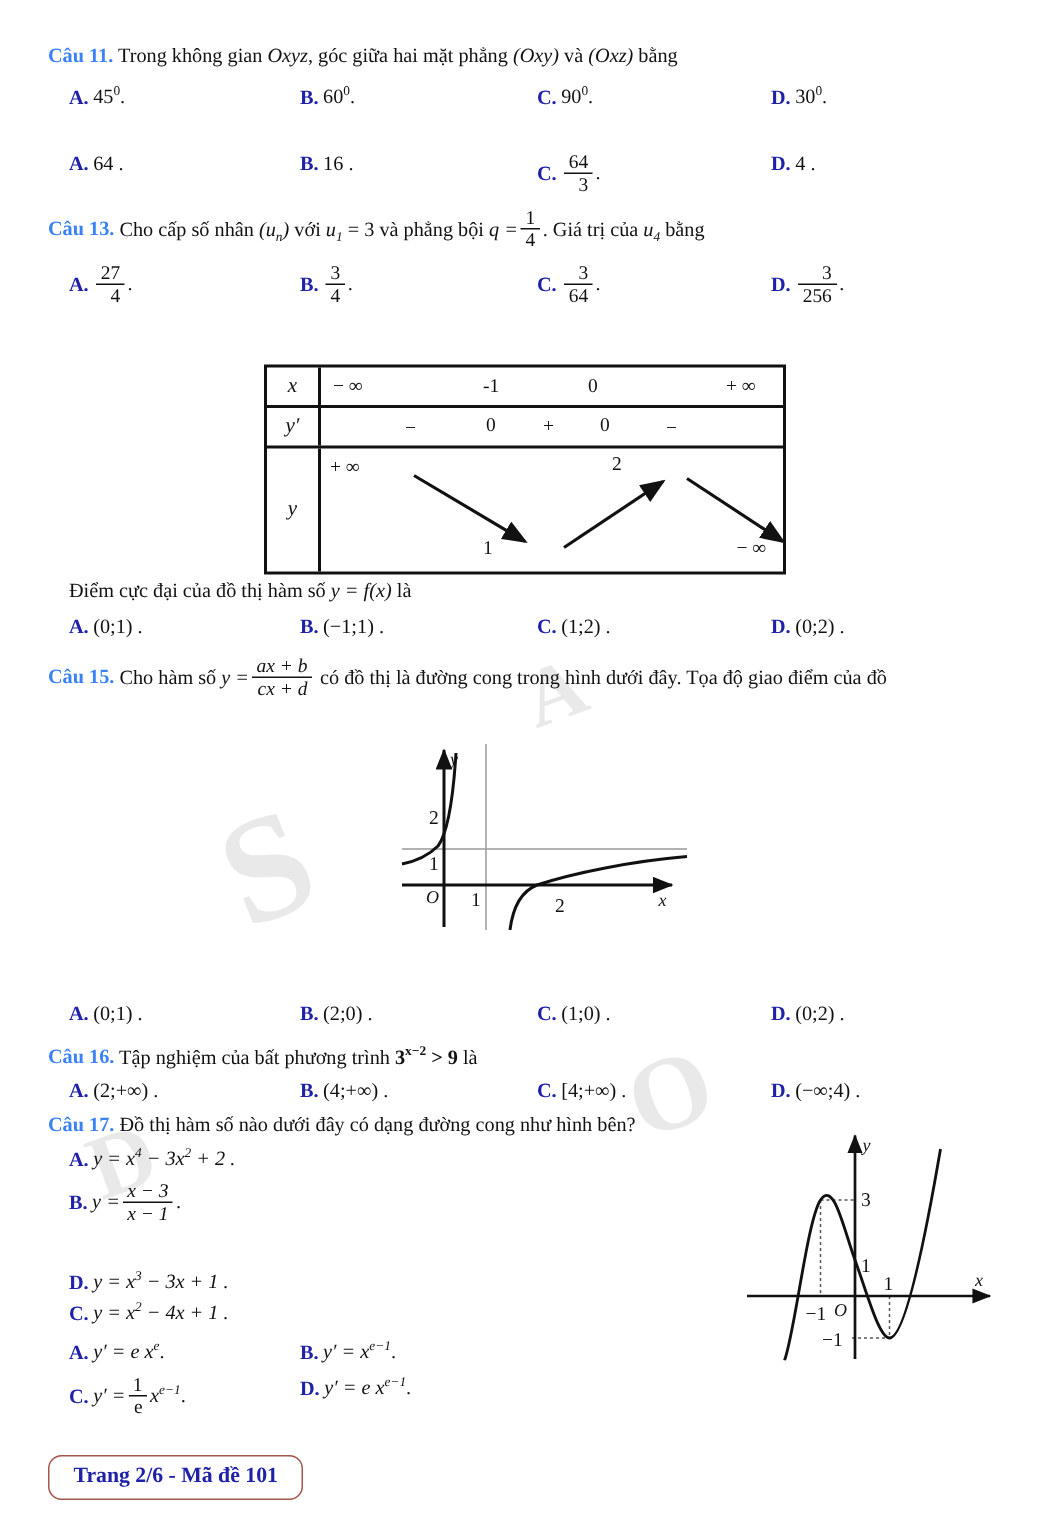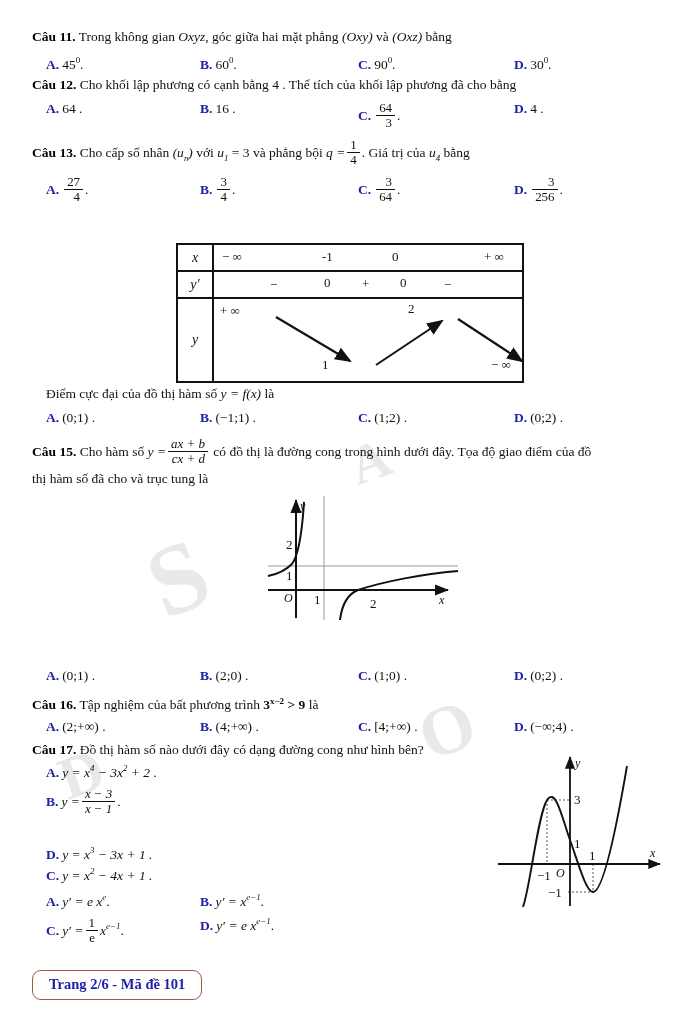--- a/index.html
+++ b/index.html
@@ -18,21 +18,21 @@
   .wm{position:absolute;color:#e9e9e9;font-weight:bold;pointer-events:none;
       font-family:"Liberation Serif",serif;z-index:0;user-select:none;}
   .wm1{left:430px;top:290px;font-size:92px;transform:rotate(-18deg);}
   .wm2{left:150px;top:520px;font-size:100px;transform:rotate(-22deg);letter-spacing:4px;}
   .wm3{left:420px;top:690px;font-size:70px;transform:rotate(-20deg);}
   .wm4{left:60px;top:740px;font-size:60px;transform:rotate(-20deg);}
   .wm5{left:350px;top:430px;font-size:55px;transform:rotate(-20deg);}
 
   
   .q{position:absolute;z-index:2;line-height:1.32;}
-  .lbl{color:#000000;font-weight:bold;}
+  .lbl{color:#3b82f6;font-weight:bold;}
   .opt{position:absolute;z-index:2;}
   .opt .lbl{color:#1f21a8;font-weight:bold;margin-right:3px;}
   .row{position:absolute;width:700px;z-index:2;}
   .cA{position:absolute;left:46px;}
   .cB{position:absolute;left:200px;}
   .cC{position:absolute;left:358px;}
   .cD{position:absolute;left:514px;}
 
   i,.it{font-style:italic;font-family:"Liberation Serif",serif;}
   .sup{font-size:0.66em;vertical-align:super;}
@@ -84,24 +84,20 @@
       <span>Trong không gian </span><i>Oxyz</i><span>, góc giữa hai mặt phẳng </span><i>(Oxy)</i><span> và </span><i>(Oxz)</i><span> bằng</span>
     </span>
   </div>
   <div class="row" style="top:55px;">
     <span class="cA opt"><span class="lbl">A.</span><span>45</span><span class="sup">0</span><span>.</span></span>
     <span class="cB opt"><span class="lbl">B.</span><span>60</span><span class="sup">0</span><span>.</span></span>
     <span class="cC opt"><span class="lbl">C.</span><span>90</span><span class="sup">0</span><span>.</span></span>
     <span class="cD opt"><span class="lbl">D.</span><span>30</span><span class="sup">0</span><span>.</span></span>
   </div>
 
-  <div class="q" style="left:32px;top:76px;width:640px;">
-    <span class="lbl">Câu 12.</span>
-    <span>Cho khối lập phương có cạnh bằng 4 . Thể tích của khối lập phương đã cho bằng</span>
-  </div>
   <div class="row" style="top:101px;">
     <span class="cA opt"><span class="lbl">A.</span><span>64 .</span></span>
     <span class="cB opt"><span class="lbl">B.</span><span>16 .</span></span>
     <span class="cC opt"><span class="lbl">C.</span><span class="frac"><span class="num">64</span><span class="den">3</span></span><span>.</span></span>
     <span class="cD opt"><span class="lbl">D.</span><span>4 .</span></span>
   </div>
 
   <div class="q" style="left:32px;top:138px;width:660px;">
     <span class="lbl">Câu 13.</span>
     <span><span>Cho cấp số nhân </span><i>(u</i><i class="sub">n</i><i>)</i><span> với </span><i>u</i><i class="sub">1</i><span> = 3</span><span> và phẳng bội </span><i>q =</i><span class="frac"><span class="num">1</span><span class="den">4</span></span><span>. Giá trị của </span><i>u</i><i class="sub">4</i><span> bằng</span></span>
@@ -162,23 +158,20 @@
     <span class="cA opt"><span class="lbl">A.</span><span>(0;1) .</span></span>
     <span class="cB opt"><span class="lbl">B.</span><span>(−1;1) .</span></span>
     <span class="cC opt"><span class="lbl">C.</span><span>(1;2) .</span></span>
     <span class="cD opt"><span class="lbl">D.</span><span>(0;2) .</span></span>
   </div>
 
   <div class="q" style="left:32px;top:437px;width:650px;">
     <span class="lbl">Câu 15.</span>
     <span><span>Cho hàm số </span><i>y =</i><span class="frac"><span class="num" style="font-style:italic">ax + b</span><span class="den" style="font-style:italic">cx + d</span></span><span> có đồ thị là đường cong trong hình dưới đây. Tọa độ giao điểm của đồ</span></span>
   </div>
-  <div class="q" style="left:32px;top:470px;width:650px;">
-    <span>thị hàm số đã cho và trục tung là</span>
-  </div>
 
   <div class="graphbox" style="left:262px;top:494px;width:200px;height:126px;">
     <svg width="200" height="126">
       <defs>
         <marker id="ar2" markerWidth="8" markerHeight="8" refX="6.5" refY="2.8" orient="auto">
           <path d="M0,0 L7,2.8 L0,5.6 z" fill="#111"></path>
         </marker>
       </defs>
 
       <line x1="6" y1="72" x2="196" y2="72" stroke="#999" stroke-width="1"></line>

